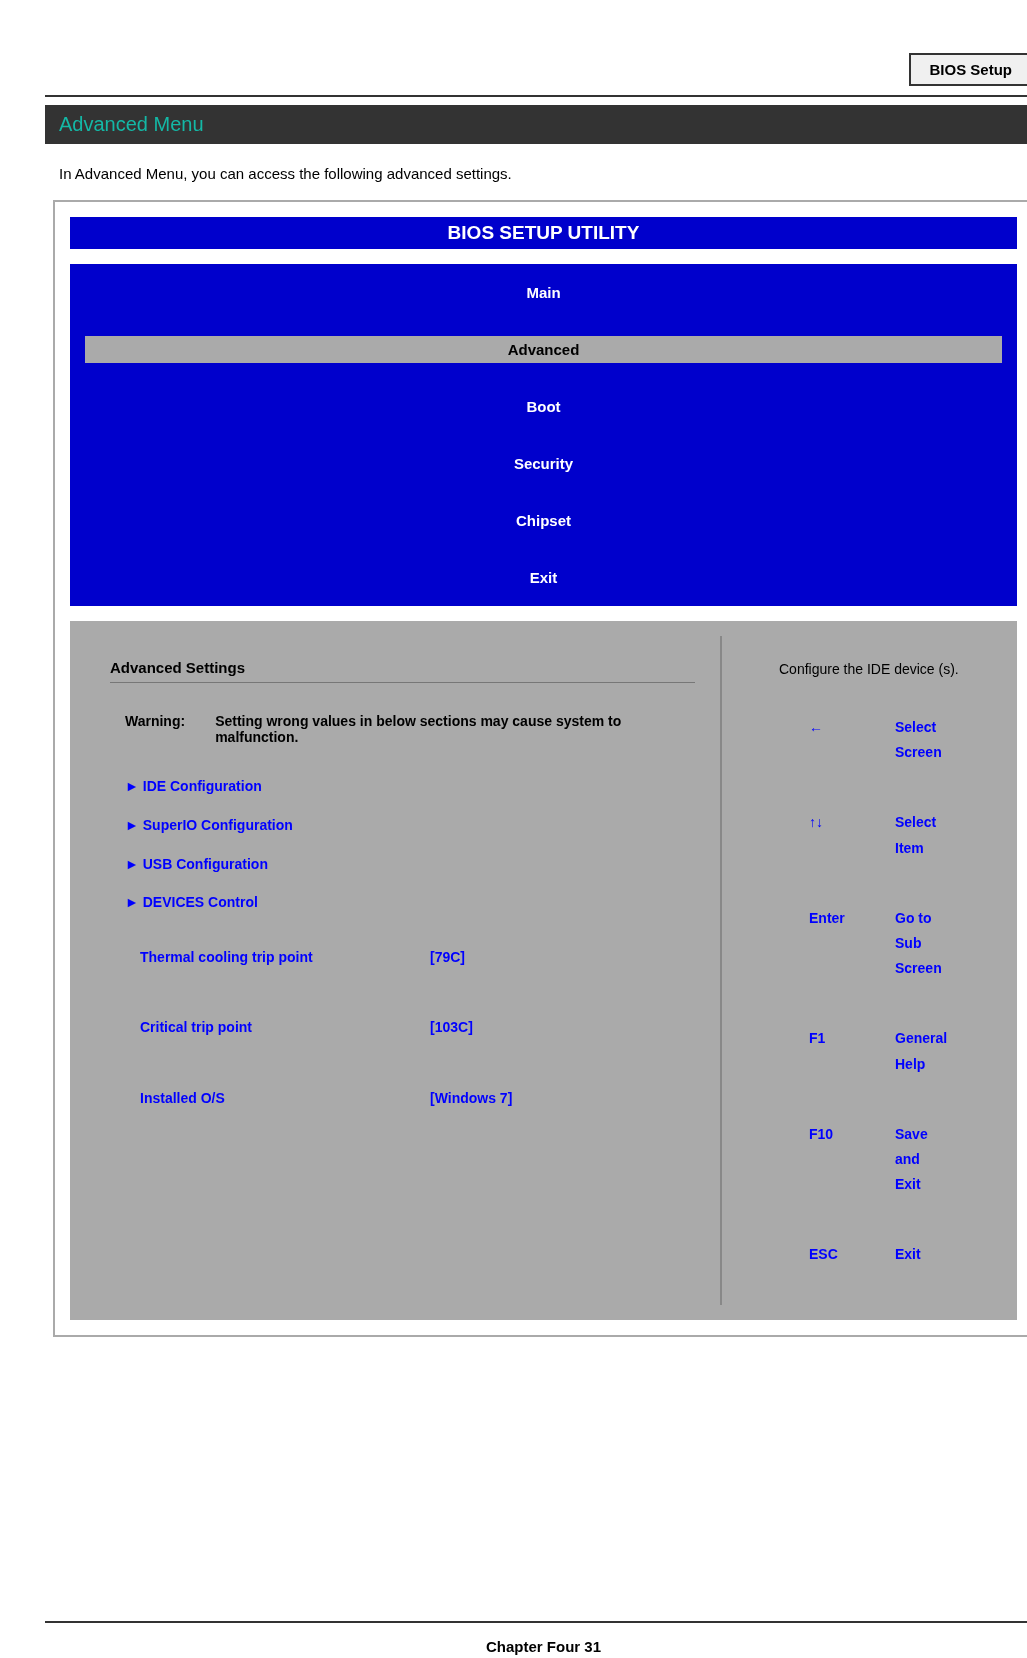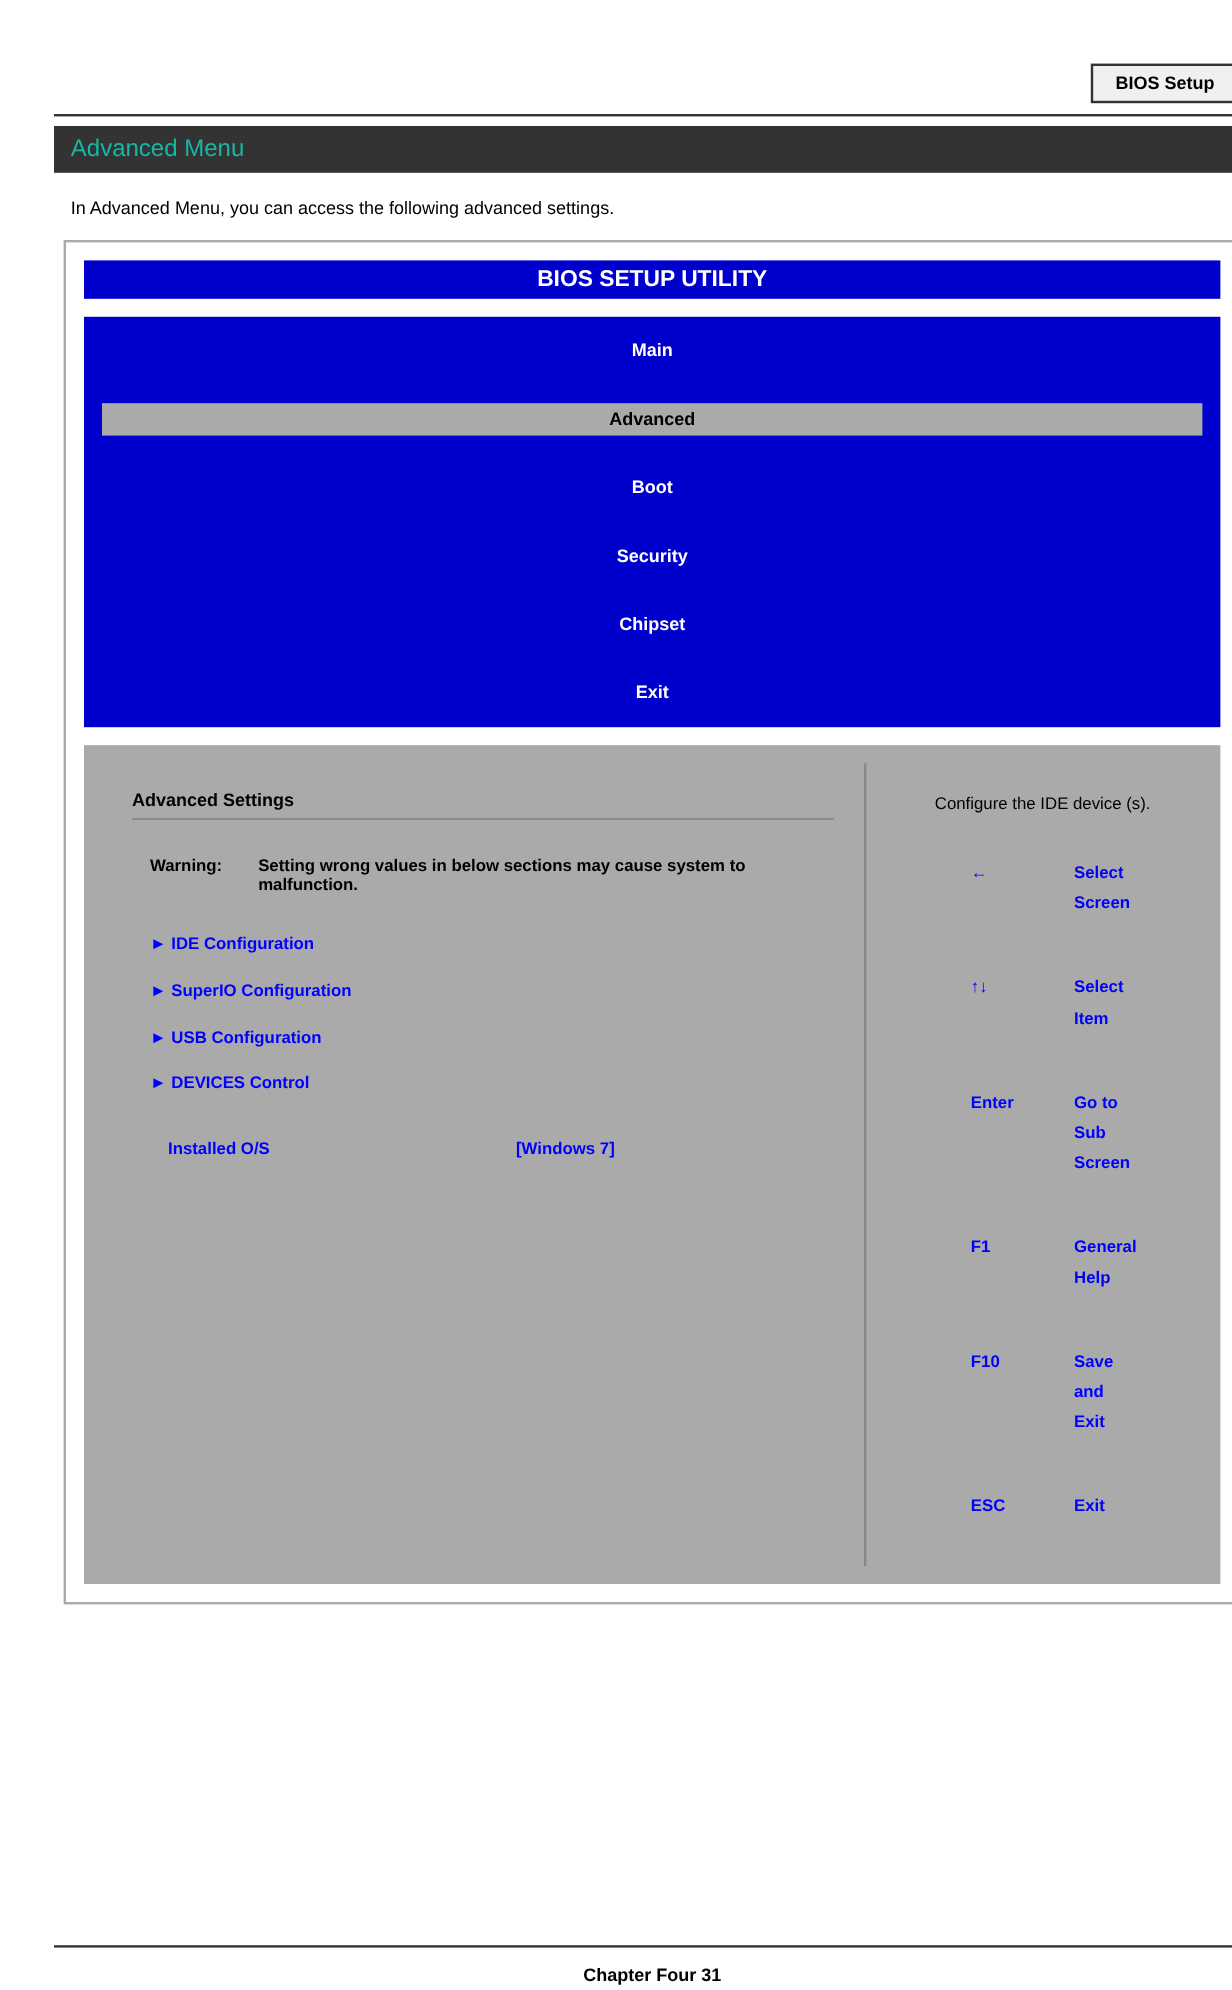--- a/index.html
+++ b/index.html
@@ -254,20 +254,28 @@
       <div class="bios-menu-items">
 
       <div class="bios-menu-item">► IDE Configuration</div>
           <div class="bios-menu-item">► SuperIO Configuration</div>
           <div class="bios-menu-item">► USB Configuration</div>
           <div class="bios-menu-item">► DEVICES Control</div>
         </div>
 
       <div class="bios-settings">
 
+      <div class="bios-setting-row">
+            <span class="bios-setting-label">Thermal cooling trip point</span>
+            <span class="bios-setting-value">[79C]</span>
+          </div>
+          <div class="bios-setting-row">
+            <span class="bios-setting-label">Critical trip point</span>
+            <span class="bios-setting-value">[103C]</span>
+          </div>
           <div class="bios-setting-row">
             <span class="bios-setting-label">Installed O/S</span>
             <span class="bios-setting-value">[Windows 7]</span>
           </div>
         </div>
 
     </div>
 
     <div class="bios-right">
 

